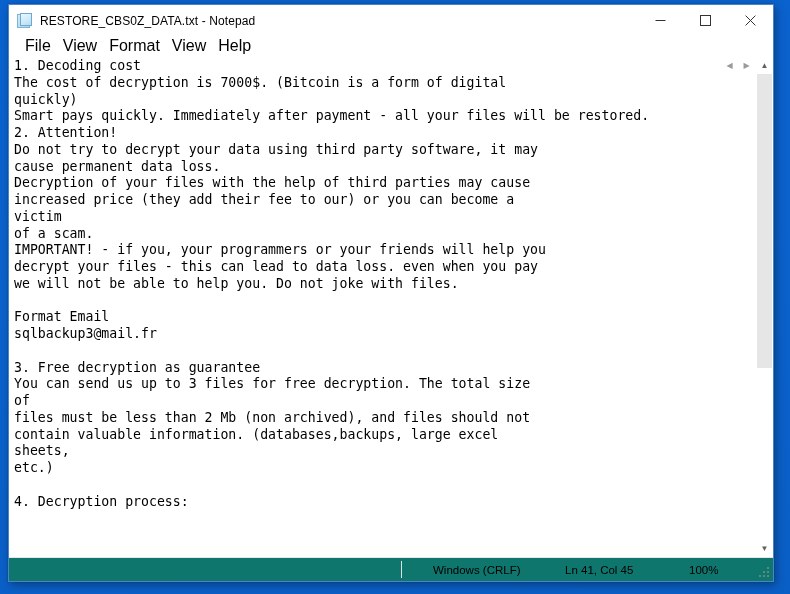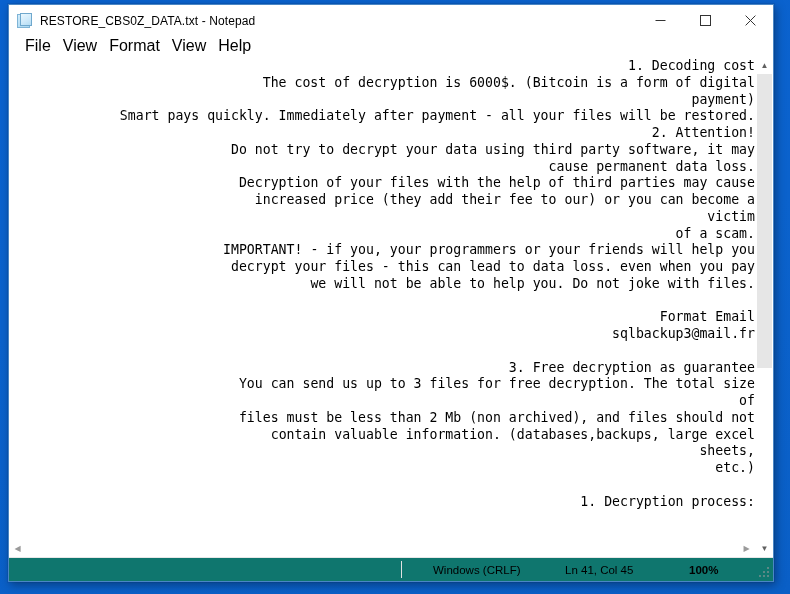--- a/index.html
+++ b/index.html
@@ -122,23 +122,22 @@
   .editor-wrap {
     flex: 1 1 auto;
     display: flex;
     position: relative;
     min-height: 0;
     background: #ffffff;
   }
   .editor-col {
     flex: 1 1 auto;
     display: flex;
-    flex-direction: column;
+    flex-direction: row;
     min-width: 0;
-    text-align: right;
   }
   .textarea {
     flex: 1 1 auto;
     overflow: hidden;
     background: #ffffff;
     padding: 1px 0 0 5px;
     box-sizing: border-box;
     position: relative;
   }
   .textline {
@@ -220,21 +219,21 @@
   }
   .status-cell {
     font-size: 11.5px;
     color: #000000;
     padding: 0 2px;
     white-space: nowrap;
     text-align: left;
   }
   .sc-eol   { width: 128px; }
   .sc-lncol { width: 120px; }
-  .sc-zoom  { width: 82px; font-weight: bold; }
+  .sc-zoom  { width: 82px; }
   .status-sep {
     position: absolute;
     left: 392px;
     top: 3px;
     bottom: 3px;
     width: 1px;
     background: #e1e1e1;
   }
   .grip {
     position: absolute;
@@ -291,22 +290,22 @@
       <div class="menuitem">Format</div>
       <div class="menuitem">View</div>
       <div class="menuitem">Help</div>
     </div>
 
     <div class="editor-wrap">
       <div class="editor-col">
 
         <div class="textarea" id="text-area">
             <div class="textline">1. Decoding cost</div>
-            <div class="textline">The cost of decryption is 6000$. (Bitcoin is a form of digital</div>
-            <div class="textline">payment)</div>
+            <div class="textline">The cost of decryption is 7000$. (Bitcoin is a form of digital</div>
+            <div class="textline">quickly)</div>
             <div class="textline">Smart pays quickly. Immediately after payment - all your files will be restored.</div>
             <div class="textline">2. Attention!</div>
             <div class="textline">Do not try to decrypt your data using third party software, it may</div>
             <div class="textline">cause permanent data loss.</div>
             <div class="textline">Decryption of your files with the help of third parties may cause</div>
             <div class="textline">increased price (they add their fee to our) or you can become a</div>
             <div class="textline">victim</div>
             <div class="textline">of a scam.</div>
             <div class="textline">IMPORTANT! - if you, your programmers or your friends will help you</div>
             <div class="textline">decrypt your files - this can lead to data loss. even when you pay</div>
@@ -316,21 +315,21 @@
             <div class="textline">sqlbackup3@mail.fr</div>
             <div class="textline">​</div>
             <div class="textline">3. Free decryption as guarantee</div>
             <div class="textline">You can send us up to 3 files for free decryption. The total size</div>
             <div class="textline">of</div>
             <div class="textline">files must be less than 2 Mb (non archived), and files should not</div>
             <div class="textline">contain valuable information. (databases,backups, large excel</div>
             <div class="textline">sheets,</div>
             <div class="textline">etc.)</div>
             <div class="textline">​</div>
-            <div class="textline">1. Decryption process:</div>
+            <div class="textline">4. Decryption process:</div>
           </div>
 
         <div class="hscroll">
           <div class="hs-arrow">◀</div>
           <div class="hs-track"></div>
           <div class="hs-arrow">▶</div>
         </div>
       </div>
 
       <div class="vscroll">

